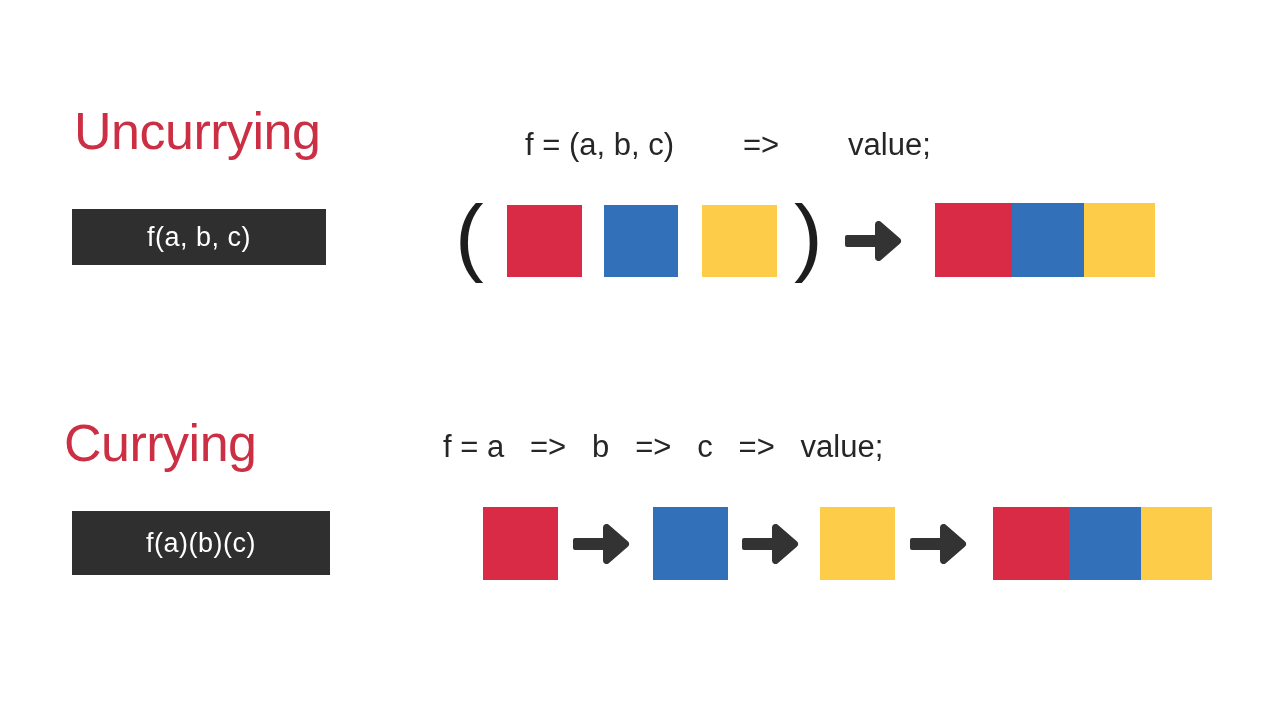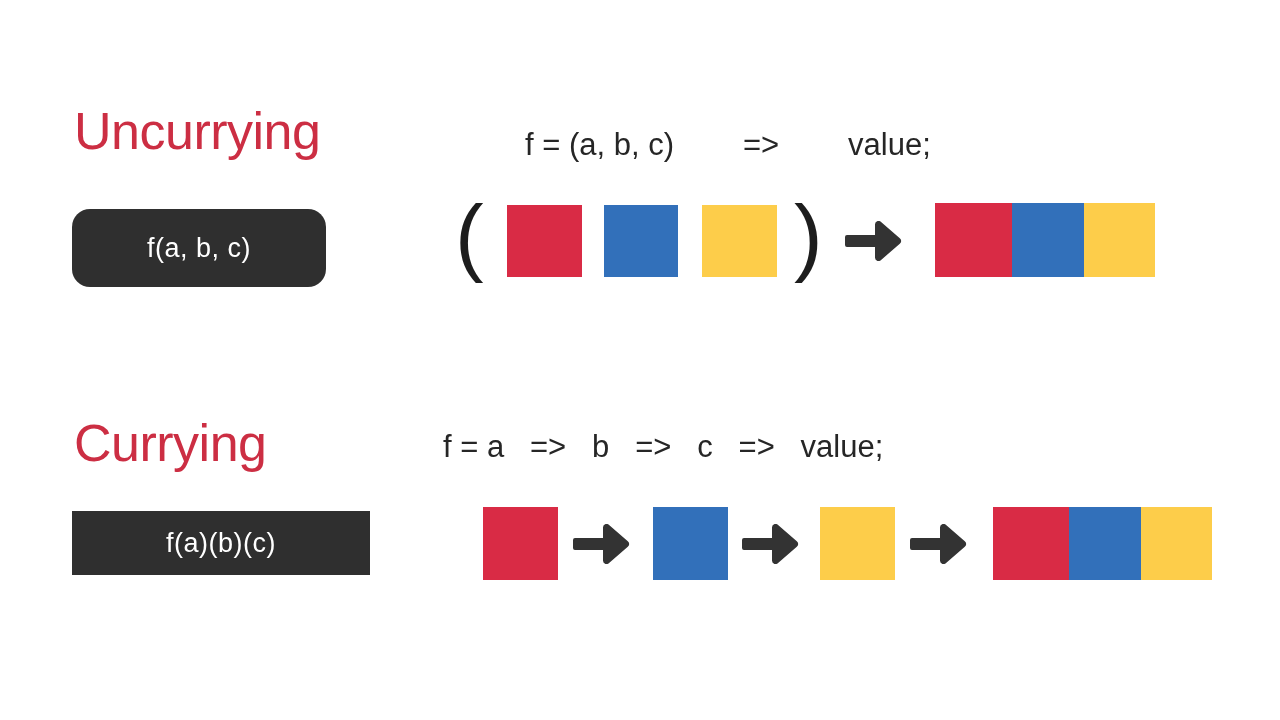--- a/index.html
+++ b/index.html
@@ -64,21 +64,21 @@
 
   
   .arrow { display: block; }
   .arrow svg { display: block; }
 </style>
 </head>
 <body>
 
 <div class="abs section-title" style="left:74px; top:105px;">Uncurrying</div>
 
-<div class="abs chip" style="left:72px; top:209px; width:254px; height:78px;border-radius:18px;">
+<div class="abs chip" style="left:72px; top:209px; width:254px; height:56px;">
   <span>f(a, b, c)</span>
 </div>
 
 <div class="abs formula" style="left:525px; top:129px;">f = (a, b, c)        =&gt;        value;</div>
 
 <div class="abs paren" style="left:455px; top:192px;">(</div>
 
 <div class="abs block" style="left:507px; top:205px; width:75px; height:72px; background:#d92b45;"></div>
 <div class="abs block" style="left:604px; top:205px; width:74px; height:72px; background:#3270ba;"></div>
 <div class="abs block" style="left:702px; top:205px; width:75px; height:72px; background:#fdcd4a;"></div>
@@ -92,23 +92,23 @@
              v-10.5 h-28 a2 2 0 0 1 -2 -2 v-8 a2 2 0 0 1 2 -2 z" fill="#333333"></path>
   </svg>
 </div>
 
 <div class="abs" style="left:935px; top:203px; width:220px; height:74px; display:flex;">
   <div class="block" style="width:77px; height:74px; background:#d92b45;"></div>
   <div class="block" style="width:72px; height:74px; background:#3270ba;"></div>
   <div class="block" style="width:71px; height:74px; background:#fdcd4a;"></div>
 </div>
 
-<div class="abs section-title" style="left:74px; top:417px;">Currying</div>
+<div class="abs section-title" style="left:64px; top:417px;">Currying</div>
 
-<div class="abs chip" style="left:72px; top:511px; width:298px; height:64px;">
+<div class="abs chip" style="left:72px; top:511px; width:258px; height:64px;">
   <span>f(a)(b)(c)</span>
 </div>
 
 <div class="abs formula" style="left:443px; top:431px;text-align:right;">f = a   =&gt;   b   =&gt;   c   =&gt;   value;</div>
 
 <div class="abs block" style="left:483px; top:507px; width:75px; height:73px; background:#d92b45;"></div>
 
 <div class="abs arrow" style="left:573px; top:524px;">
   <svg width="58" height="40" viewBox="0 0 58 40" aria-hidden="true">
     <path d="M2 14 h28 v-10.5 a3.5 3.5 0 0 1 5.8 -2.7 l19 16.4

